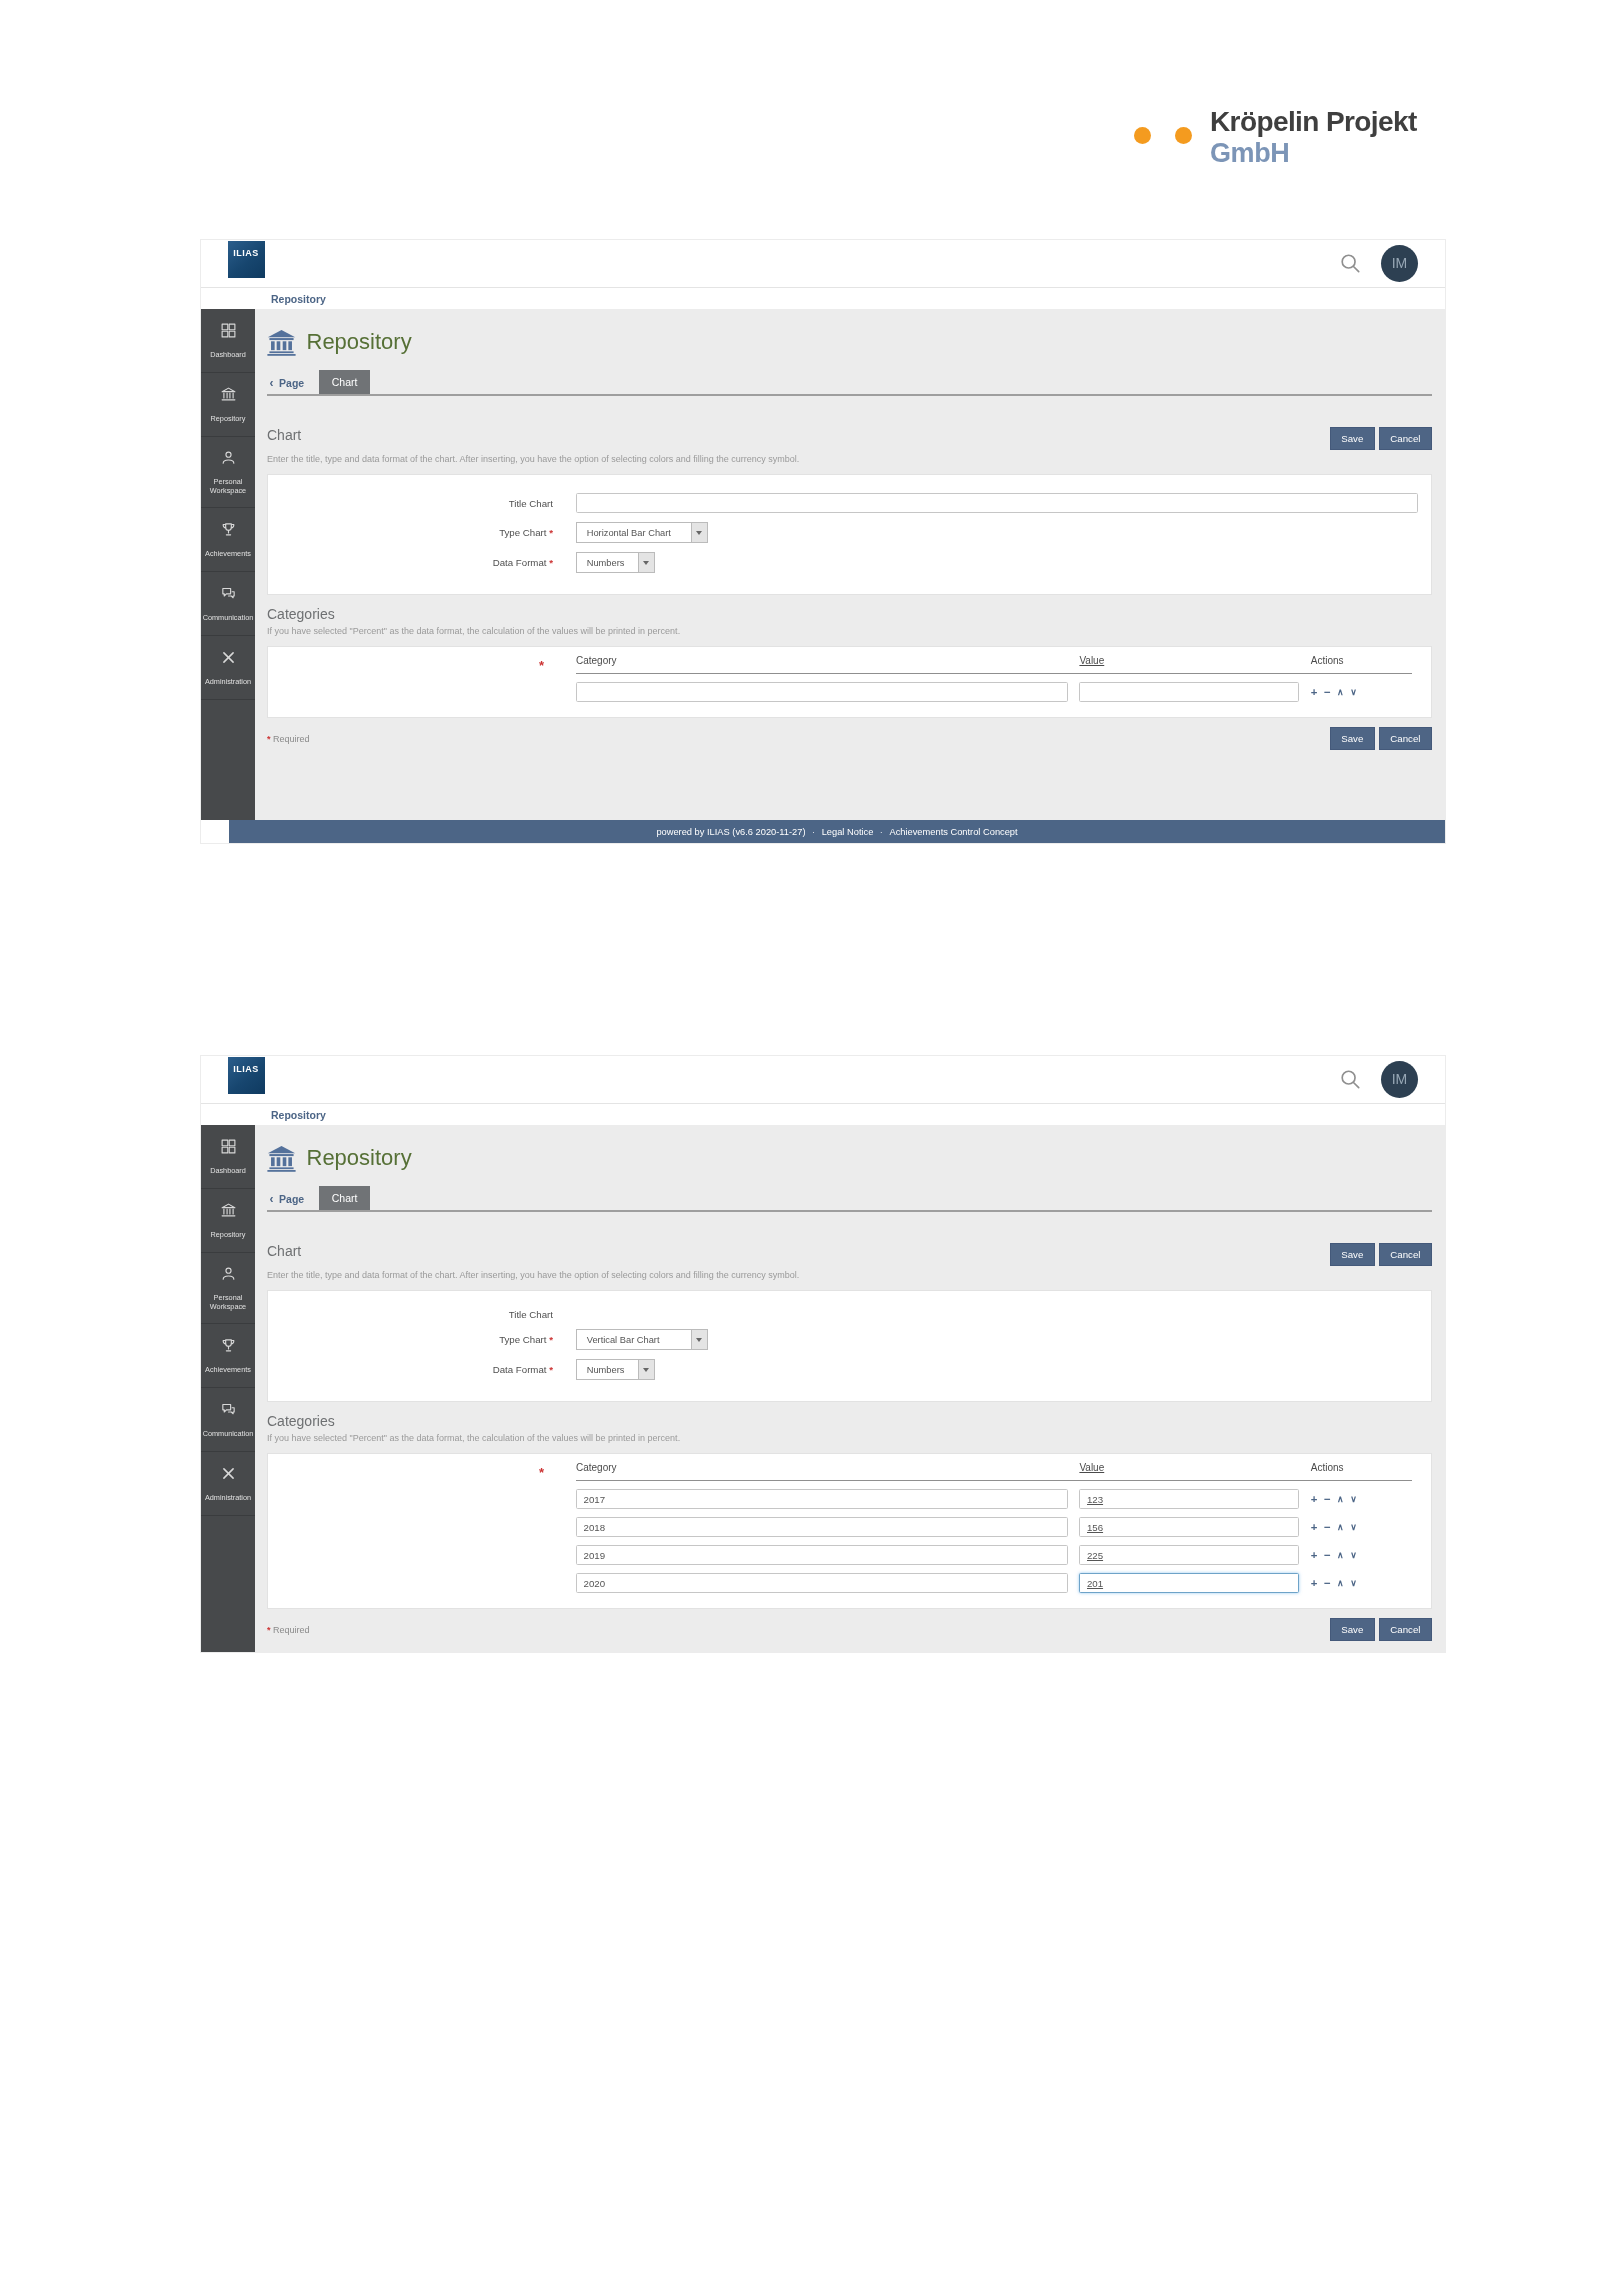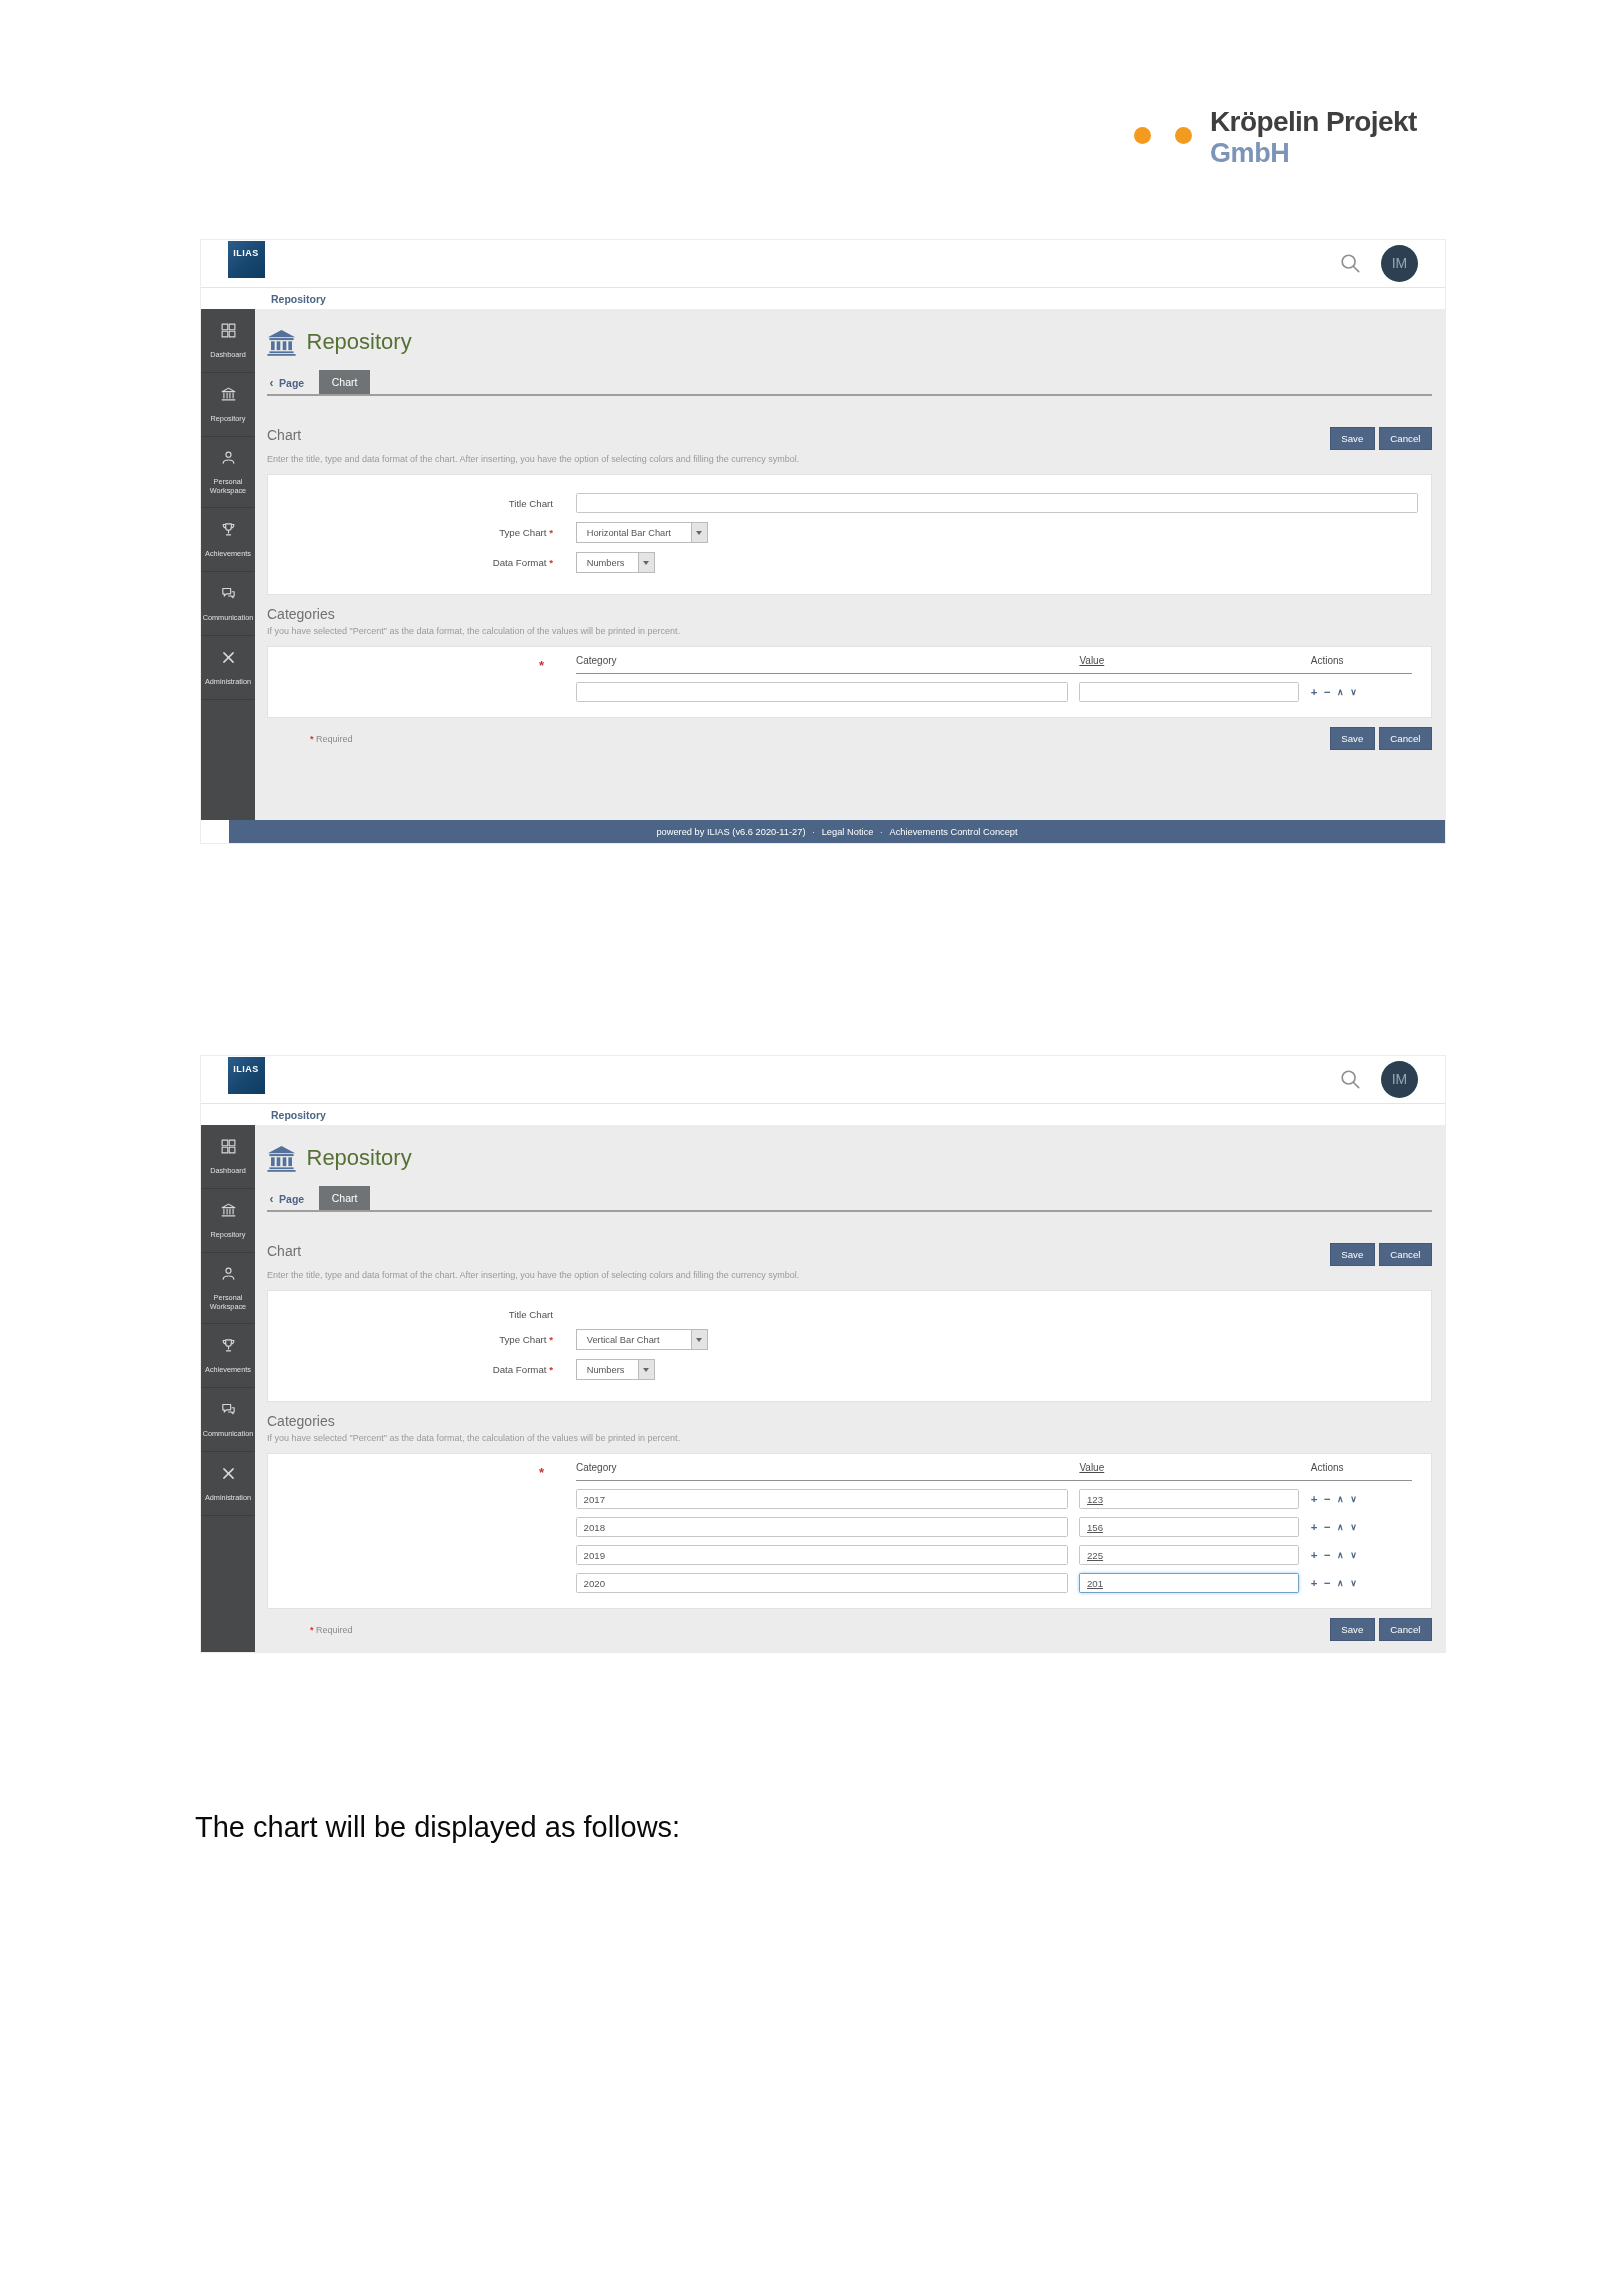--- a/index.html
+++ b/index.html
@@ -87,21 +87,21 @@
         font-size:10px;color:#4a4a4a;}
   .c-cat{width:492px;box-sizing:border-box;}
   .c-val{width:220px;box-sizing:border-box;text-decoration:underline;}
   .c-act{flex:1;}
   .cat-row{display:flex;gap:11.4px;margin-top:8px;align-items:center;}
   .actions{display:flex;gap:6.5px;align-items:center;color:#4c6586;}
   .act{font-weight:bold;font-size:11.4px;cursor:pointer;line-height:1;}
   .act.small{font-size:9px;}
 
   .required-row{display:flex;justify-content:space-between;align-items:center;margin-top:9.7px;}
-  .req{font-size:9px;color:#8a8a8a;margin-left:43px;}
+  .req{font-size:9px;color:#8a8a8a;}
 
   .footer{flex:none;height:23px;background:#4c6586;color:#fff;display:flex;align-items:center;
         justify-content:center;gap:6.5px;font-size:9.3px;margin-left:28px;}
   .footer .flink{cursor:pointer;}
   .footer .fsep{opacity:.85;}
 
   .search-btn svg{stroke:#8f8f8f;fill:none;stroke-width:1.8;stroke-linecap:round;}
 </style>
 </head>
 <body>
@@ -487,16 +487,15 @@
           <span class="req"><span class="star">*</span> <span>Required</span></span>
           <div class="btns">
             <button class="btn">Save</button>
             <button class="btn">Cancel</button>
           </div>
         </div>
       </div>
     </div>
   </div>
 
-  <div class="caption">The chart will be displayed as follows:</div>
   <div class="pagenum">3</div>
 </div>
 
 
 </body></html>

